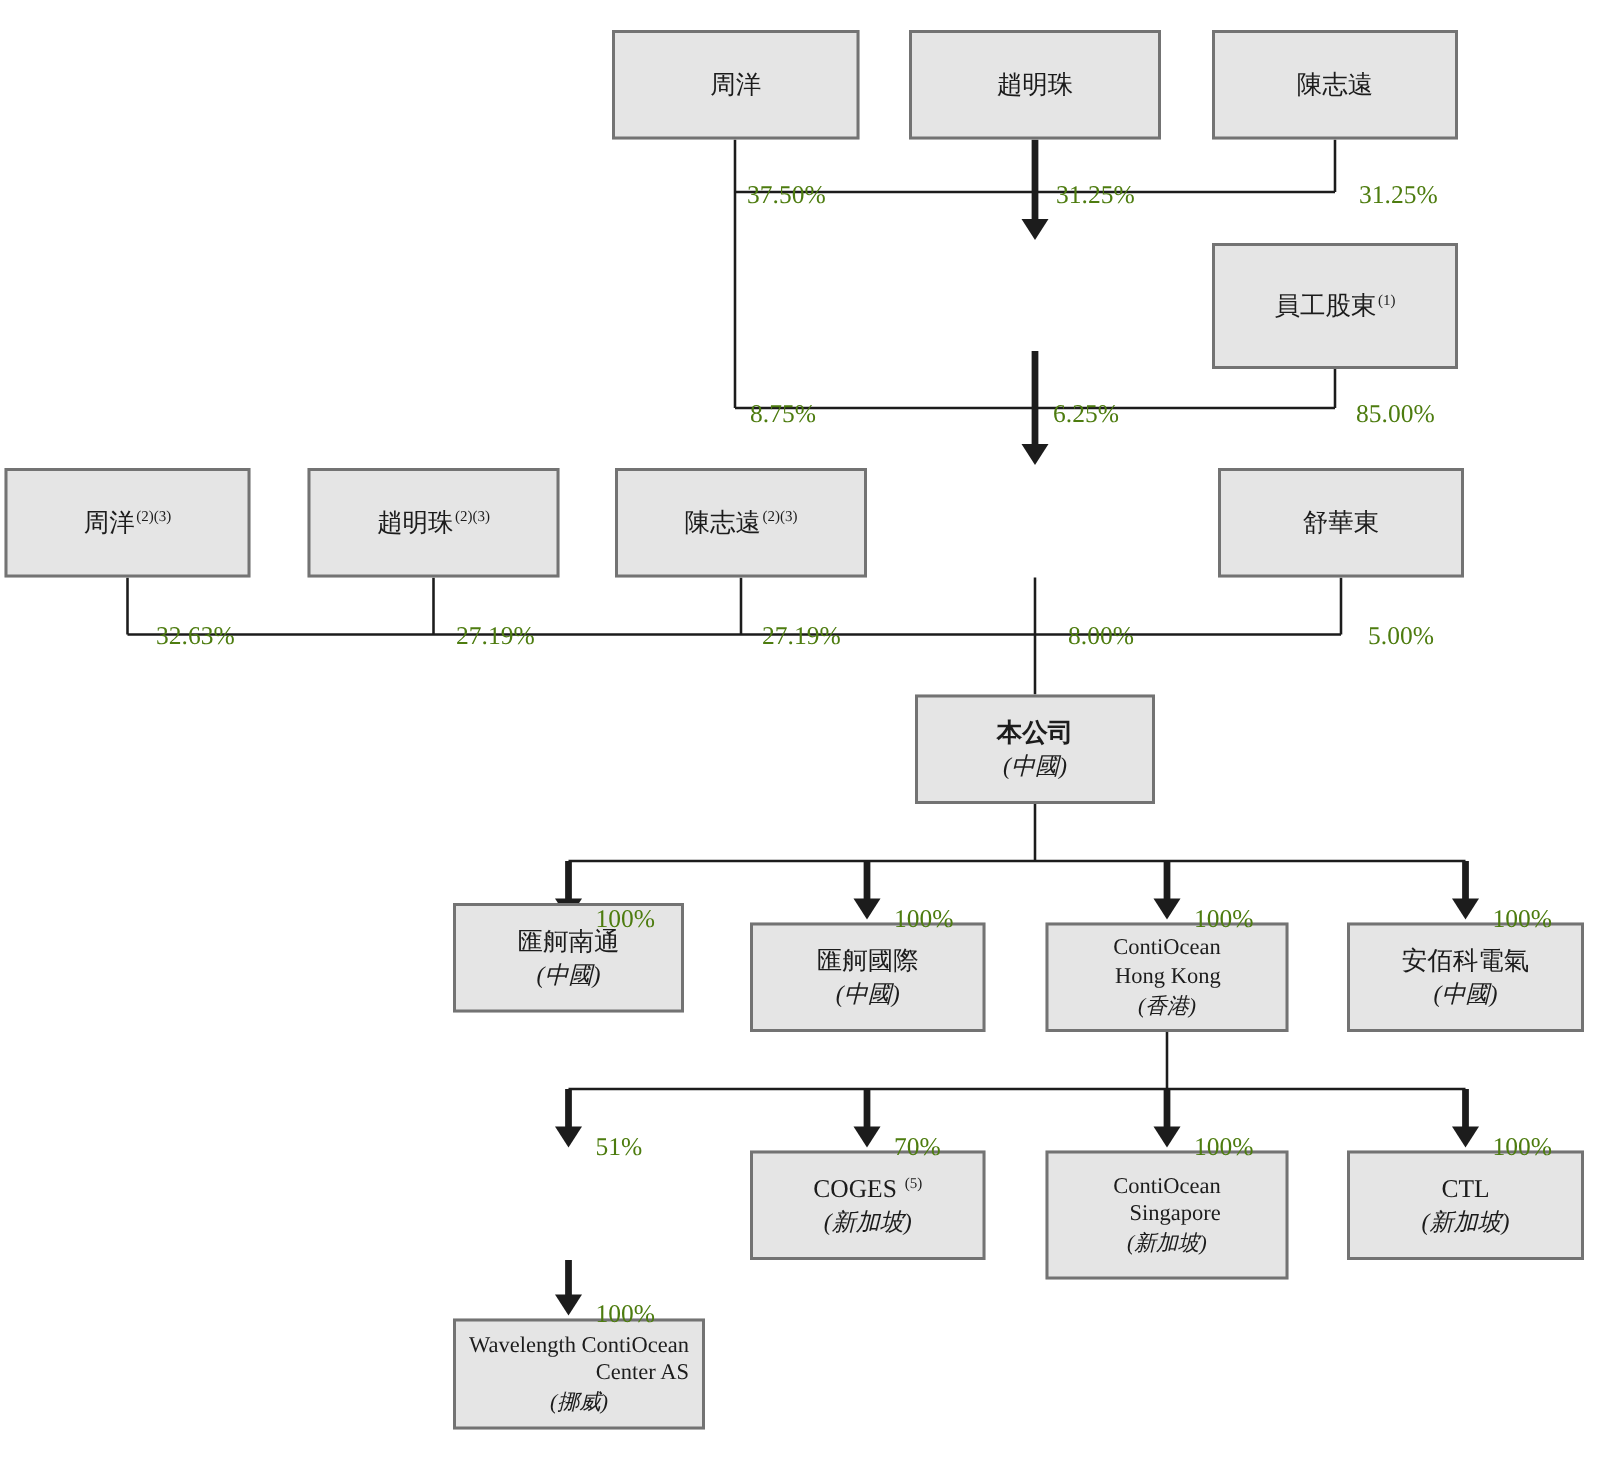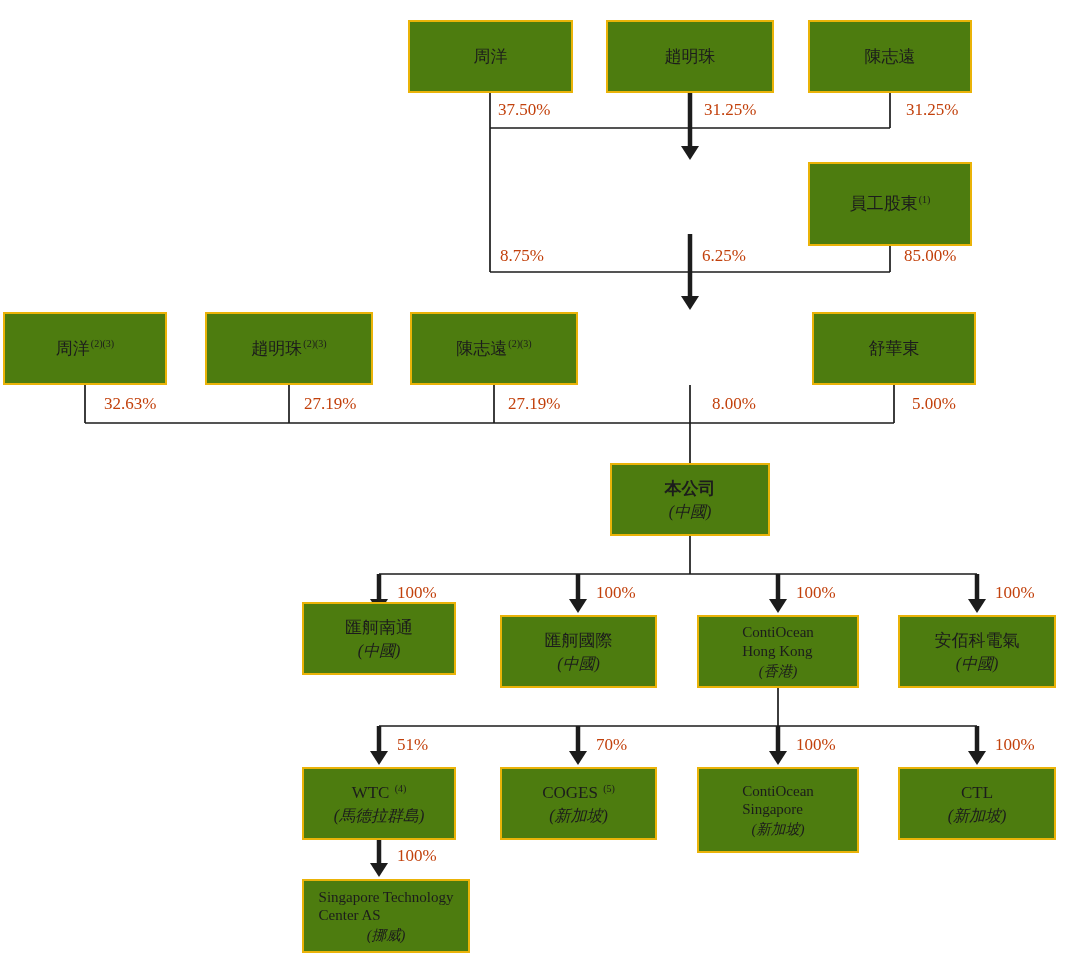--- a/index.html
+++ b/index.html
@@ -15,27 +15,27 @@
     overflow: hidden;
   }
   #wires {
     position: absolute;
     left: 0; top: 0;
     width: 1080px; height: 976px;
   }
   .node {
     position: absolute;
     box-sizing: border-box;
-    background: #4d7c0f;
-    border: 2px solid #eab308;
+    background: #e5e5e5;
+    border: 2px solid #737373;
     display: flex;
     flex-direction: column;
     align-items: center;
     justify-content: center;
-    text-align: left;
+    text-align: right;
     color: #1c1c1c;
     font-size: 17px;
     line-height: 1.25;
   }
   .node .lbl { white-space: pre-line; }
   .node sup {
     font-size: 10px;
     line-height: 0;
     vertical-align: super;
     margin-left: 1px;
@@ -46,22 +46,23 @@
     line-height: 1.2;
     margin-top: 2px;
     white-space: nowrap;
   }
   .node.bold .lbl { font-weight: bold; }
   .node.small { font-size: 15px; }
   .node.small .country { font-size: 14.5px; }
   .pct {
     position: absolute;
     font-size: 17px;
-    color: #c2410c;
+    color: #4d7c0f;
     white-space: nowrap;
+    margin-top: 20px;
   }
 </style>
 </head>
 <body>
 
 <div id="stage">
 
   <svg id="wires" viewBox="0 0 1080 976" xmlns="http://www.w3.org/2000/svg">
 
     <path d="M490 93 V272 M890 93 V128 M490 128 H890 M890 234 V272 M490 272 H890
@@ -132,40 +133,36 @@
   <div class="node small" style="left:697px;top:615px;width:162px;height:73px">
     <span class="lbl">ContiOcean
 Hong Kong</span>
     <span class="country">(香港)</span>
   </div>
   <div class="node" style="left:898px;top:615px;width:158px;height:73px">
     <span class="lbl">安佰科電氣</span>
     <span class="country">(中國)</span>
   </div>
 
-  <div class="node" style="left:302px;top:767px;width:154px;height:73px">
-    <span><span class="lbl">WTC</span> <sup>(4)</sup></span>
-    <span class="country">(馬德拉群島)</span>
-  </div>
   <div class="node" style="left:500px;top:767px;width:157px;height:73px">
     <span><span class="lbl">COGES</span> <sup>(5)</sup></span>
     <span class="country">(新加坡)</span>
   </div>
   <div class="node small" style="left:697px;top:767px;width:162px;height:86px">
     <span class="lbl">ContiOcean
 Singapore</span>
     <span class="country">(新加坡)</span>
   </div>
   <div class="node" style="left:898px;top:767px;width:158px;height:73px">
     <span class="lbl">CTL</span>
     <span class="country">(新加坡)</span>
   </div>
 
   <div class="node small" style="left:302px;top:879px;width:168px;height:74px">
-    <span class="lbl">Singapore Technology
+    <span class="lbl">Wavelength ContiOcean
 Center AS</span>
     <span class="country">(挪威)</span>
   </div>
 
   <span class="pct" style="left:498px;top:100px">37.50%</span>
   <span class="pct" style="left:704px;top:100px">31.25%</span>
   <span class="pct" style="left:906px;top:100px">31.25%</span>
 
   <span class="pct" style="left:500px;top:246px">8.75%</span>
   <span class="pct" style="left:702px;top:246px">6.25%</span>

